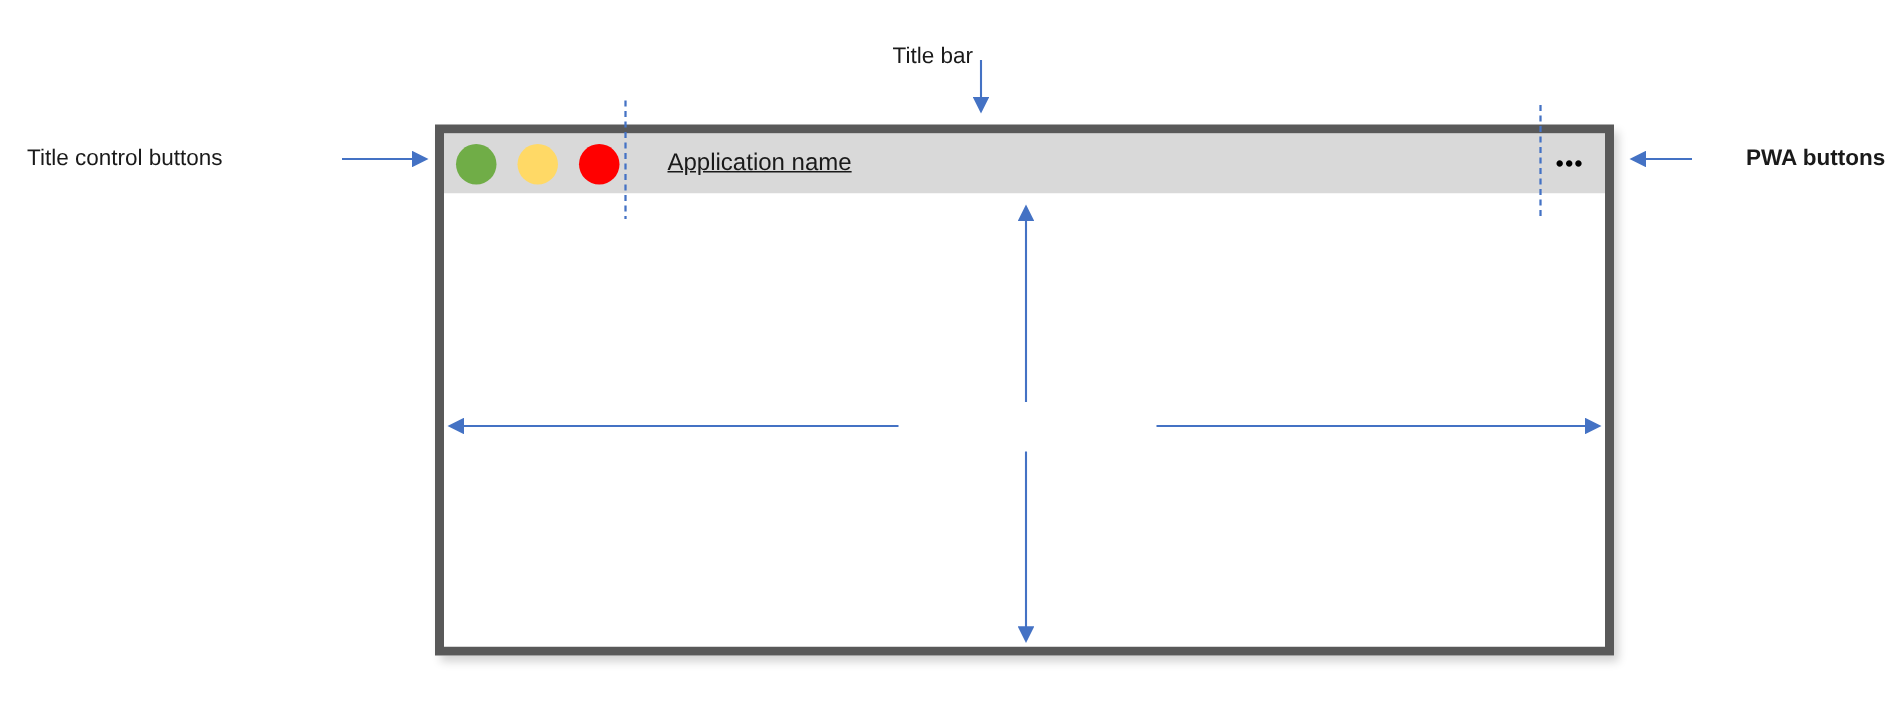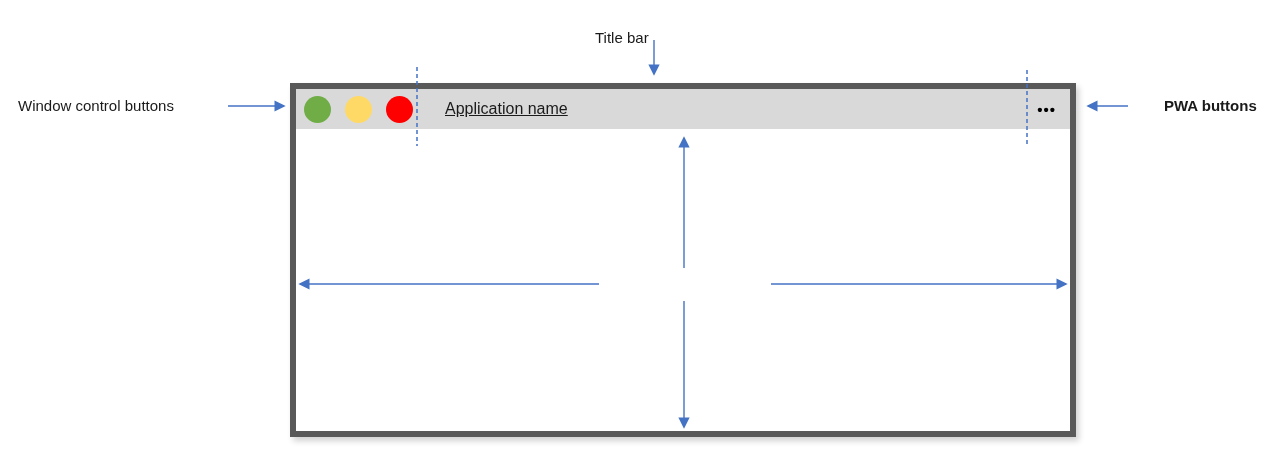--- a/index.html
+++ b/index.html
@@ -90,21 +90,21 @@
   .overlay line { stroke: #4472c4; stroke-width: 1.4; }
   .overlay line.dashed { stroke-dasharray: 4 3; stroke-width: 1.5; }
 </style>
 </head>
 <body>
 
 <div class="canvas">
 
   <div class="label title-bar-label">Title bar</div>
 
-  <div class="label wcb-label">Window control buttons</div>
+  <div class="label wcb-label">Title control buttons</div>
 
   <div class="label pwa-label">PWA buttons</div>
 
   <div class="label content-label">Web app content</div>
 
   <div class="app-window">
     <div class="titlebar">
       <span class="circle green"></span>
       <span class="circle yellow"></span>
       <span class="circle red"></span>

